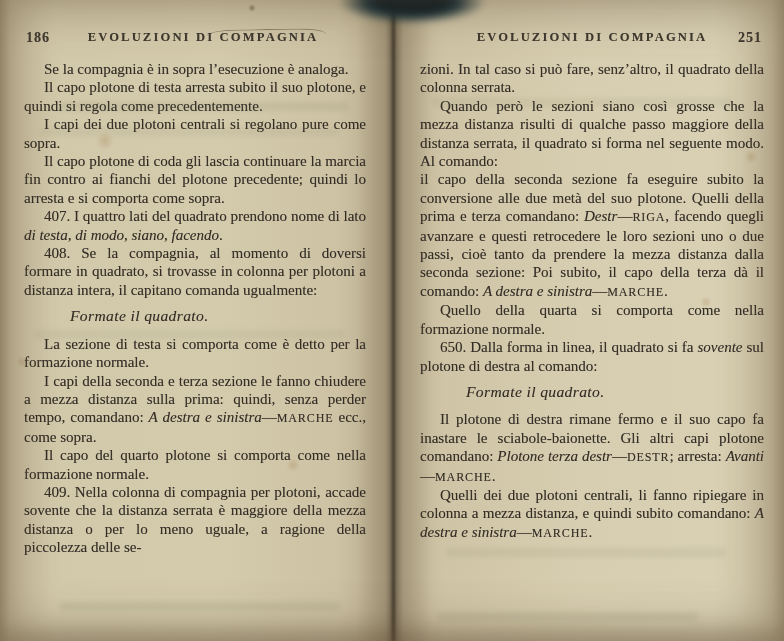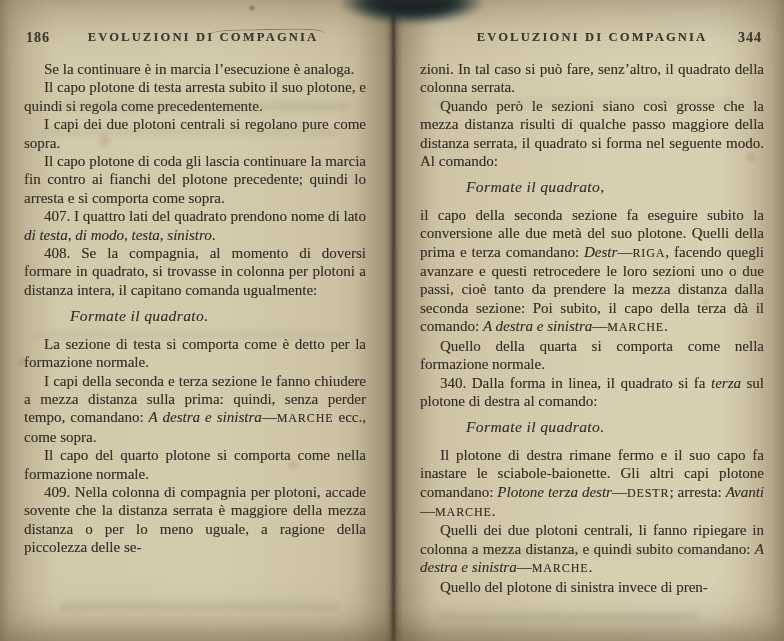--- a/index.html
+++ b/index.html
@@ -76,50 +76,48 @@
 <div class="book">
   <div class="paper-left"></div>
   <div class="paper-right"></div>
 
   <div class="page page-left">
     <div class="page-header">
       <span class="page-number">186</span>
       <span class="running-title">EVOLUZIONI DI COMPAGNIA</span>
     </div>
     <div class="page-body">
-        <p class="para body indent"><span>Se la continuare è in marcia l’esecuzione è analoga.</span></p>
+        <p class="para body indent"><span>Se la compagnia è in sopra l’esecuzione è analoga.</span></p>
         <p class="para body indent"><span>Il capo plotone di testa arresta subito il suo plotone, e quindi si regola come precedentemente.</span></p>
         <p class="para body indent"><span>I capi dei due plotoni centrali si regolano pure come sopra.</span></p>
         <p class="para body indent"><span>Il capo plotone di coda gli lascia continuare la marcia fin contro ai fianchi del plotone precedente; quindi lo arresta e si comporta come sopra.</span></p>
-        <p class="para body indent"><span>407. I quattro lati del quadrato prendono nome di lato </span><span class="i">di testa</span><span>, </span><span class="i">di modo</span><span>, </span><span class="i">testa</span><span>, </span><span class="i">sinistro</span><span>.</span></p>
+        <p class="para body indent"><span>407. I quattro lati del quadrato prendono nome di lato </span><span class="i">di testa</span><span>, </span><span class="i">di modo</span><span>, </span><span class="i">siano</span><span>, </span><span class="i">facendo</span><span>.</span></p>
         <p class="para body indent"><span>408. Se la compagnia, al momento di doversi formare in quadrato, si trovasse in colonna per plotoni a distanza intera, il capitano comanda ugualmente:</span></p>
         <p class="para command"><span>Formate il quadrato.</span></p>
         <p class="para body indent"><span>La sezione di testa si comporta come è detto per la formazione normale.</span></p>
         <p class="para body indent"><span>I capi della seconda e terza sezione le fanno chiudere a mezza distanza sulla prima: quindi, senza perder tempo, comandano: </span><span class="i">A destra e sinistra</span><span>—</span><span class="sc">MARCHE</span><span> ecc., come sopra.</span></p>
         <p class="para body indent"><span>Il capo del quarto plotone si comporta come nella formazione normale.</span></p>
         <p class="para body indent"><span>409. Nella colonna di compagnia per plotoni, accade sovente che la distanza serrata è maggiore della mezza distanza o per lo meno uguale, a ragione della piccolezza delle se-</span></p>
       </div>
   </div>
 
   <div class="page page-right">
     <div class="page-header">
       <span class="running-title">EVOLUZIONI DI COMPAGNIA</span>
-      <span class="page-number">344</span>
+      <span class="page-number">251</span>
     </div>
     <div class="page-body">
         <p class="para body"><span>zioni. In tal caso si può fare, senz’altro, il quadrato della colonna serrata.</span></p>
         <p class="para body indent"><span>Quando però le sezioni siano così grosse che la mezza distanza risulti di qualche passo maggiore della distanza serrata, il quadrato si forma nel seguente modo. Al comando:</span></p>
-        <p class="para command"><span>Formate il quadrato,</span></p>
         <p class="para body"><span>il capo della seconda sezione fa eseguire subito la conversione alle due metà del suo plotone. Quelli della prima e terza comandano: </span><span class="i">Destr</span><span>—</span><span class="sc">RIGA</span><span>, facendo quegli avanzare e questi retrocedere le loro sezioni uno o due passi, cioè tanto da prendere la mezza distanza dalla seconda sezione: Poi subito, il capo della terza dà il comando: </span><span class="i">A destra e sinistra</span><span>—</span><span class="sc">MARCHE</span><span>.</span></p>
         <p class="para body indent"><span>Quello della quarta si comporta come nella formazione normale.</span></p>
-        <p class="para body indent"><span>340. Dalla forma in linea, il quadrato si fa </span><span class="i">terza</span><span> sul plotone di destra al comando:</span></p>
+        <p class="para body indent"><span>650. Dalla forma in linea, il quadrato si fa </span><span class="i">sovente</span><span> sul plotone di destra al comando:</span></p>
         <p class="para command"><span>Formate il quadrato.</span></p>
         <p class="para body indent"><span>Il plotone di destra rimane fermo e il suo capo fa inastare le sciabole-baionette. Gli altri capi plotone comandano: </span><span class="i">Plotone terza destr</span><span>—</span><span class="sc">DESTR</span><span>; arresta: </span><span class="i">Avanti</span><span>—</span><span class="sc">MARCHE</span><span>.</span></p>
         <p class="para body indent"><span>Quelli dei due plotoni centrali, li fanno ripiegare in colonna a mezza distanza, e quindi subito comandano: </span><span class="i">A destra e sinistra</span><span>—</span><span class="sc">MARCHE</span><span>.</span></p>
-        <p class="para body indent"><span>Quello del plotone di sinistra invece di pren-</span></p>
       </div>
   </div>
 
   <div class="gutter"></div>
   <div class="gutter-line"></div>
   <div class="spine-top"></div>
 
   <div class="arc"></div>
   <div class="ghost g1"></div>
   <div class="ghost g2"></div>

